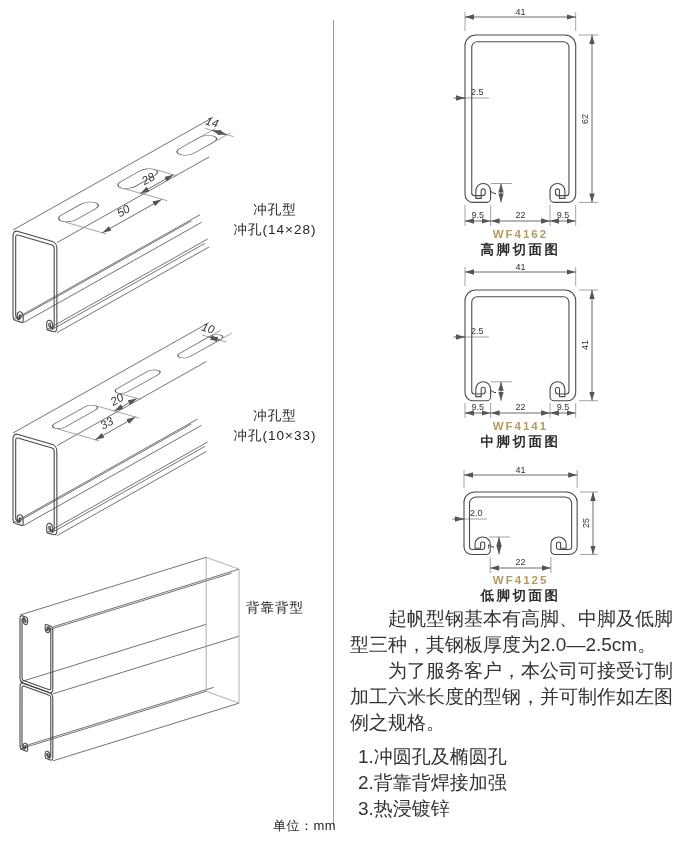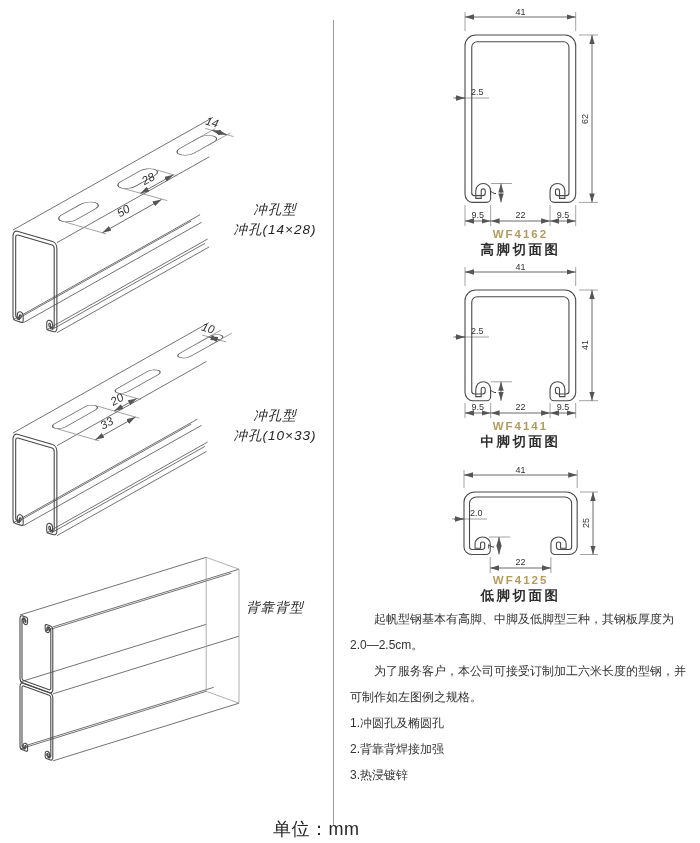--- a/index.html
+++ b/index.html
@@ -11,25 +11,25 @@
   .dim line{stroke:#5a5a5a;stroke-width:0.9;fill:none;}
   .edge line{stroke:#6b6b6b;stroke-width:0.95;fill:none;}
   .profile{stroke:#4a4a4a;fill:none;stroke-width:1.1;}
   .farline{stroke:#9c9c9c;fill:none;stroke-width:0.8;}
   .slot{stroke:#5f5f5f;stroke-width:1;fill:none;}
   text.dimtxt{font:9px "Liberation Sans",sans-serif;fill:#333;}
   text.isodim{font:italic 11.5px "Liberation Sans",sans-serif;fill:#333;}
   text.model{font:bold 11.5px "Liberation Sans",sans-serif;letter-spacing:2px;fill:#b39a5e;}
   text.stitle{font:bold 13.5px "Liberation Sans",sans-serif;letter-spacing:2.5px;fill:#2e2e2e;}
   .dwg-label{position:absolute;text-align:center;font-size:13.5px;line-height:20px;color:#262626;
-             letter-spacing:1px;font-style:italic;}
-  .unit-label{position:absolute;font-size:18px;color:#262626;white-space:nowrap;letter-spacing:0.5px;}
-  .desc{position:absolute;left:350px;top:606px;width:337px;font-size:12px;line-height:26px;color:#333;}
+             letter-spacing:1px;}
+  .unit-label{position:absolute;font-size:13px;color:#262626;white-space:nowrap;letter-spacing:0.5px;}
+  .desc{position:absolute;left:350px;top:606px;width:337px;font-size:19px;line-height:26px;color:#333;}
   .desc p{margin:0;text-indent:2em;}
-  .desc ul{margin:0;padding:0;list-style:none;}
+  .desc ul{margin:8px;padding:0;list-style:none;}
 </style>
 </head>
 <body>
 
 <div class="page">
   <div class="divider"></div>
 
   <svg width="0" height="0">
     <defs>
       <marker id="arr" viewBox="0 0 10 6" refX="10" refY="3" markerWidth="9" markerHeight="5.4" orient="auto-start-reverse" markerUnits="userSpaceOnUse">

